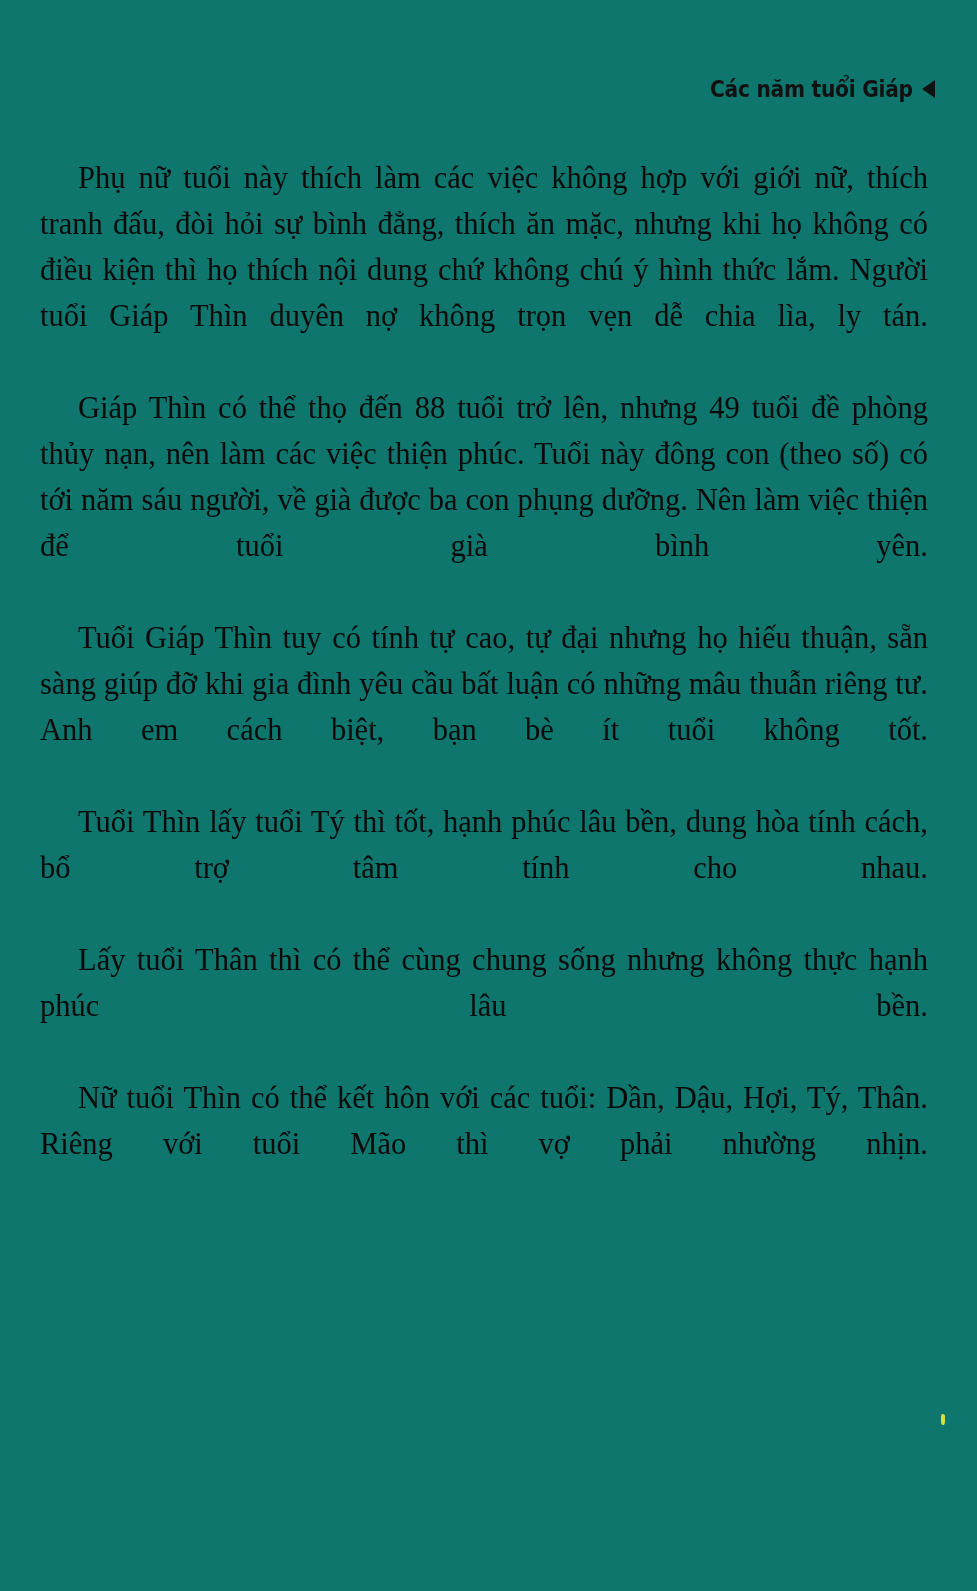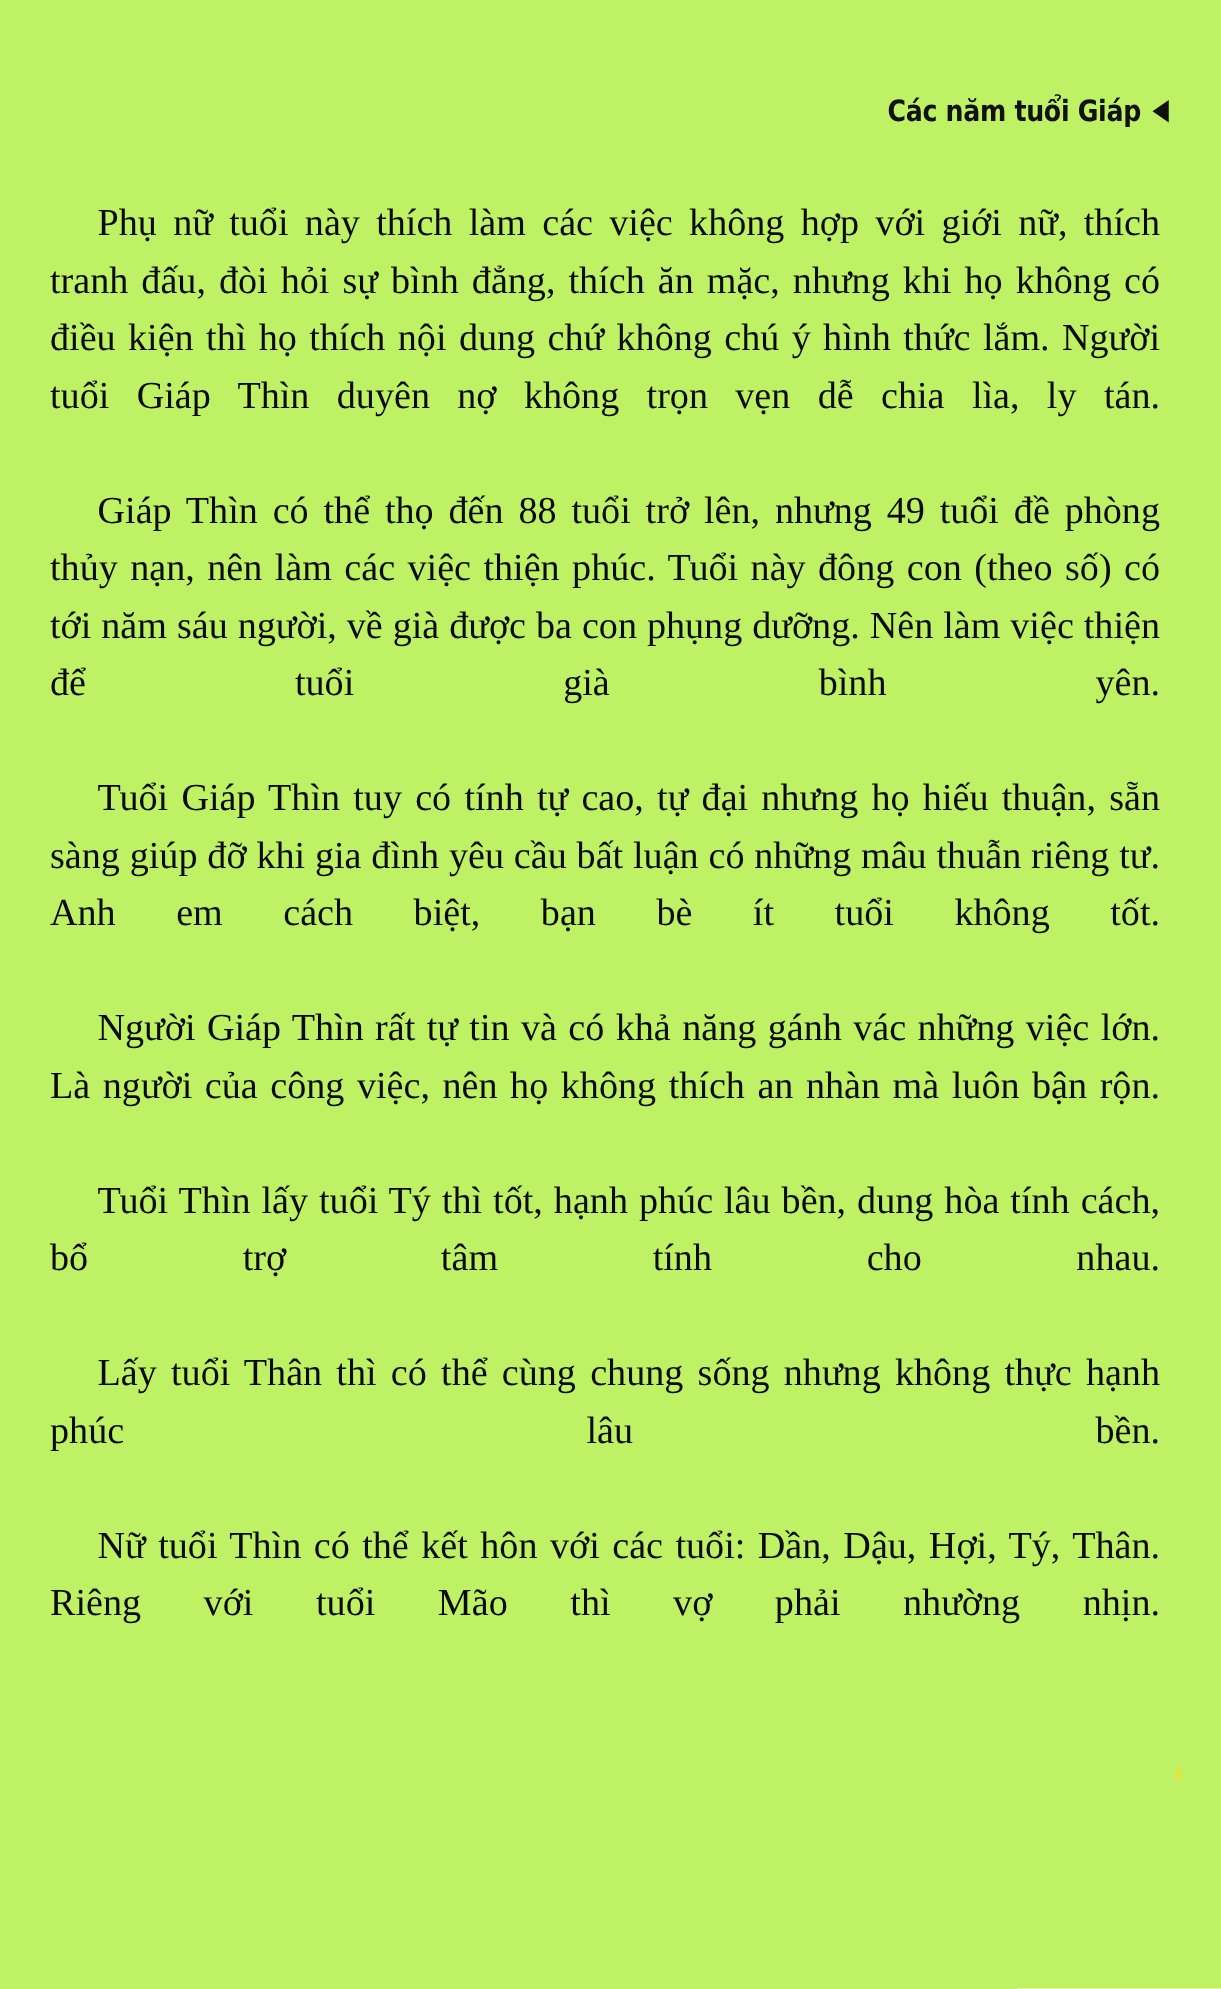--- a/index.html
+++ b/index.html
@@ -7,21 +7,21 @@
     margin: 0;
     padding: 0;
     background: #ffffff;
   }
 
   .page {
     position: relative;
     width: 977px;
     height: 1591px;
     margin: 0 auto;
-    background: #bef264;
+    background: #0f766e;
     overflow: hidden;
     font-family: "Liberation Serif", "DejaVu Serif", serif;
     color: #0a0a0a;
     -webkit-font-smoothing: antialiased;
   }
 
   
   .running-head {
     position: absolute;
     top: 78px;
@@ -111,21 +111,20 @@
 
   <div class="running-head">
     <span class="running-head-text">Các năm tuổi Giáp</span>
     <span class="head-marker"></span>
   </div>
 
   <div class="textblock">
     <p class="para">Phụ nữ tuổi này thích làm các việc không hợp với giới nữ, thích tranh đấu, đòi hỏi sự bình đẳng, thích ăn mặc, nhưng khi họ không có điều kiện thì họ thích nội dung chứ không chú ý hình thức lắm. Người tuổi Giáp Thìn duyên nợ không trọn vẹn dễ chia lìa, ly tán.</p>
     <p class="para">Giáp Thìn có thể thọ đến 88 tuổi trở lên, nhưng 49 tuổi đề phòng thủy nạn, nên làm các việc thiện phúc. Tuổi này đông con (theo số) có tới năm sáu người, về già được ba con phụng dưỡng. Nên làm việc thiện để tuổi già bình yên.</p>
     <p class="para">Tuổi Giáp Thìn tuy có tính tự cao, tự đại nhưng họ hiếu thuận, sẵn sàng giúp đỡ khi gia đình yêu cầu bất luận có những mâu thuẫn riêng tư. Anh em cách biệt, bạn bè ít tuổi không tốt.</p>
-    <p class="para">Người Giáp Thìn rất tự tin và có khả năng gánh vác những việc lớn. Là người của công việc, nên họ không thích an nhàn mà luôn bận rộn.</p>
     <p class="para">Tuổi Thìn lấy tuổi Tý thì tốt, hạnh phúc lâu bền, dung hòa tính cách, bổ trợ tâm tính cho nhau.</p>
     <p class="para">Lấy tuổi Thân thì có thể cùng chung sống nhưng không thực hạnh phúc lâu bền.</p>
     <p class="para">Nữ tuổi Thìn có thể kết hôn với các tuổi: Dần, Dậu, Hợi, Tý, Thân. Riêng với tuổi Mão thì vợ phải nhường nhịn.</p>
   </div>
 
 
   <div class="speck"></div>
 
 </div>
 

